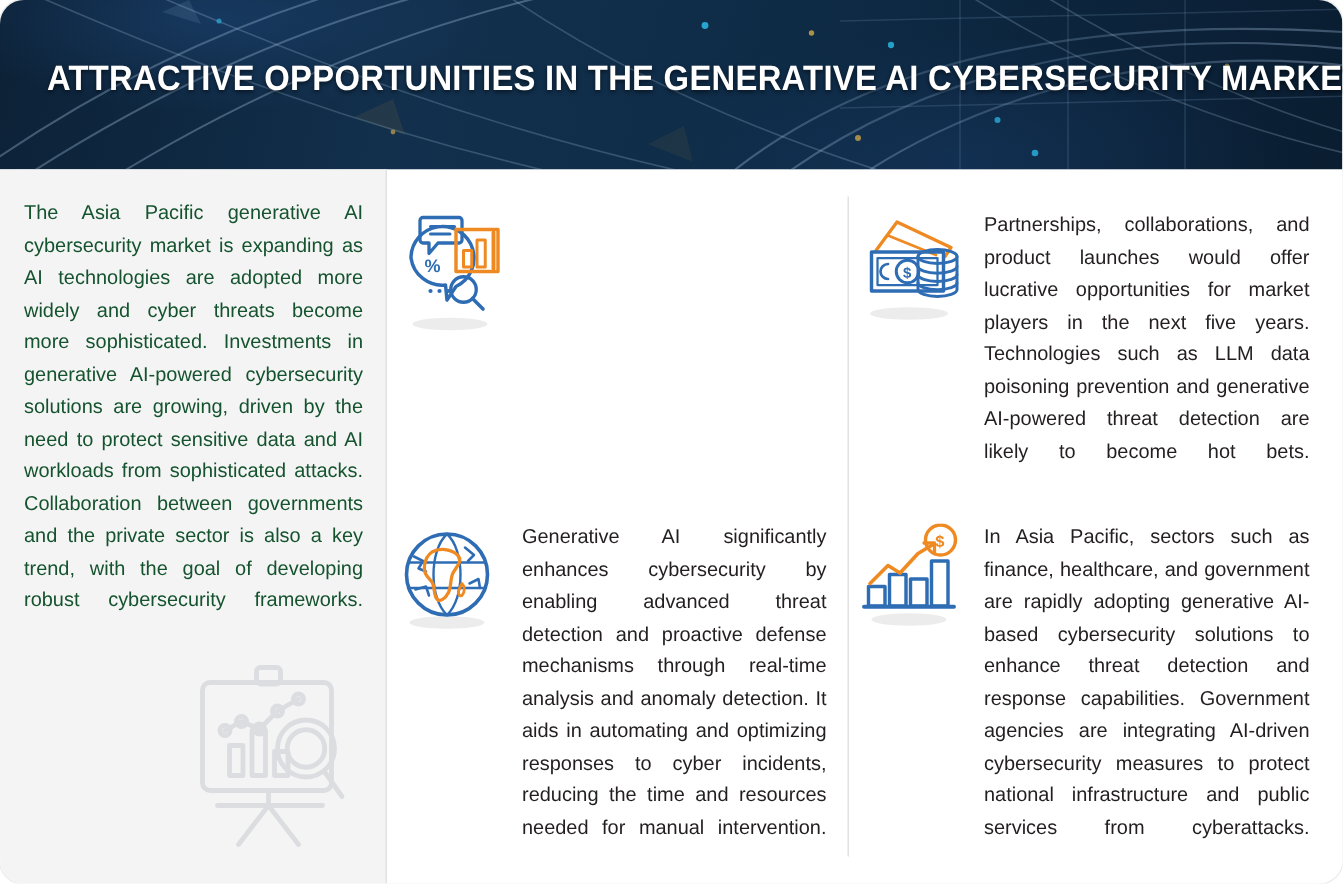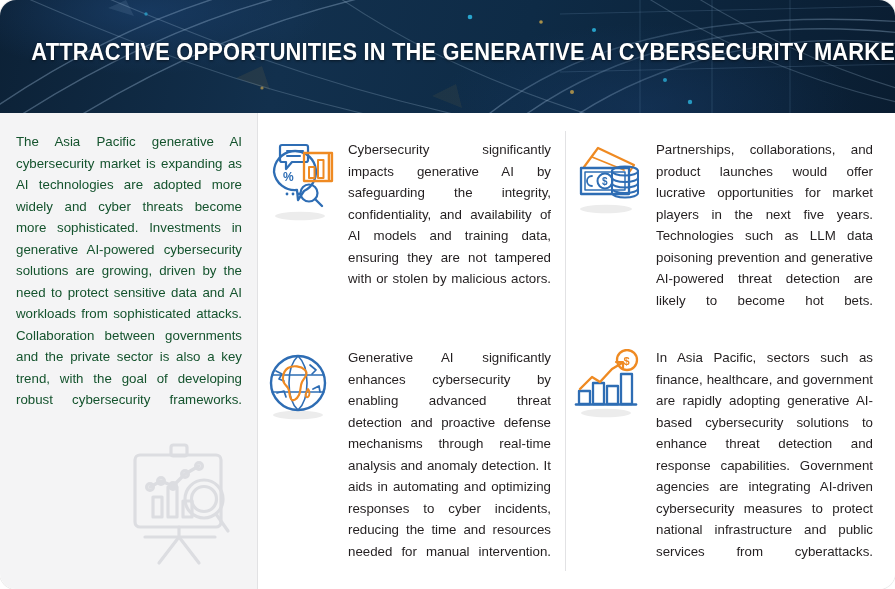--- a/index.html
+++ b/index.html
@@ -281,21 +281,20 @@
 
             <circle cx="45" cy="56" r="8.5" stroke="#2e6db4" stroke-width="2.2"></circle>
             <line x1="51" y1="62" x2="58" y2="69" stroke="#2e6db4" stroke-width="2.4"></line>
 
             <path d="M40,16 h28 v28 h-28 z" stroke="#ef8a22" stroke-width="2.3"></path>
             <rect x="45" y="30" width="5.5" height="11" stroke="#ef8a22" stroke-width="2"></rect>
             <rect x="54" y="23" width="5.5" height="18" stroke="#ef8a22" stroke-width="2"></rect>
             <line x1="65" y1="18" x2="65" y2="42" stroke="#ef8a22" stroke-width="2.6"></line>
           </svg>
         </div>
-        <div class="card-text">Cybersecurity significantly impacts generative AI by safeguarding the integrity, confidentiality, and availability of AI models and training data, ensuring they are not tampered with or stolen by malicious actors.</div>
       </div>
 
       <div class="card c-tr">
         <div class="card-icon">
           <svg viewBox="0 0 76 86" width="76" height="86" fill="none" stroke-linecap="round" stroke-linejoin="round">
             <ellipse cx="34" cy="72" rx="26" ry="4.2" fill="#ececec"></ellipse>
 
             <path d="M12,30 L26,11 L62,28 L58,34" stroke="#ef8a22" stroke-width="2.2"></path>
             <path d="M20,20 L52,33" stroke="#ef8a22" stroke-width="1.8"></path>
 

